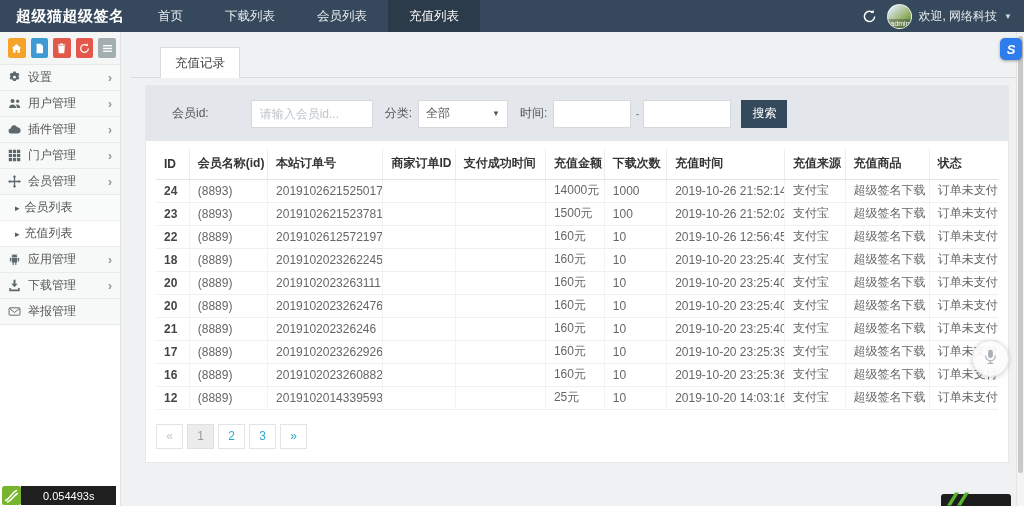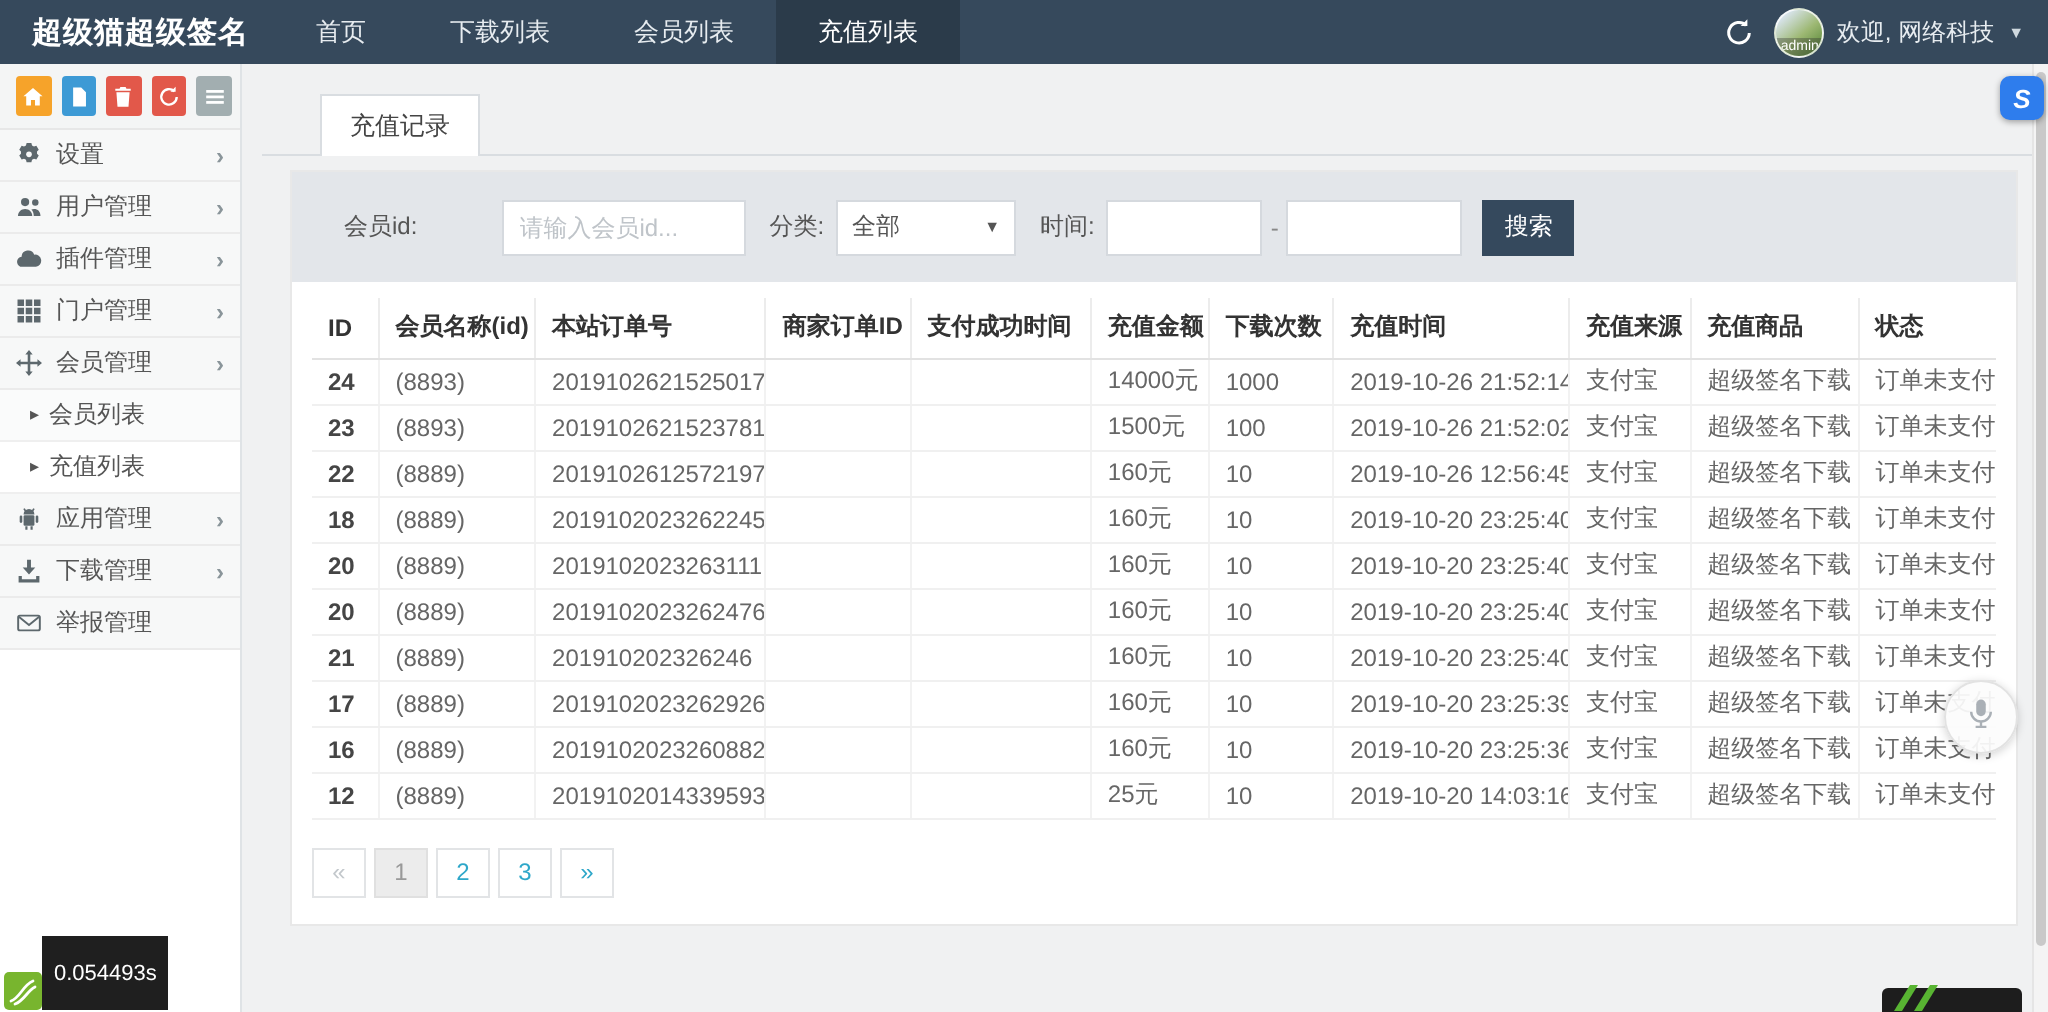--- a/index.html
+++ b/index.html
@@ -69,21 +69,21 @@
   .scrollbar { position:absolute; right:0; top:32px; width:8px; bottom:0; background:#f4f4f4; border-left:1px solid #e5e5e5; z-index:5; }
   .thumb { position:absolute; left:1px; right:1px; top:4px; height:437px; background:#c9c9c9; border-radius:3px; }
 
   
   .mic { position:absolute; left:972px; top:340px; width:37px; height:37px; border-radius:50%; background:rgba(252,252,252,.93); border:1px solid #e2e2e2; box-shadow:0 1px 5px rgba(0,0,0,.18); display:flex; align-items:center; justify-content:center; z-index:6; cursor:pointer; }
   .mic svg { width:19px; height:19px; }
   .ime { position:absolute; left:1000px; top:38px; width:22px; height:22px; border-radius:5px; background:#2e7ded; color:#fff; display:flex; align-items:center; justify-content:center; font-weight:bold; font-size:13px; font-style:italic; box-shadow:0 1px 3px rgba(0,0,0,.35); z-index:7; cursor:pointer; }
   .trace { position:absolute; left:2px; bottom:1px; display:flex; align-items:flex-end; z-index:7; }
   .trace-icon { width:19px; height:19px; cursor:pointer; }
   .trace-icon svg { width:100%; height:100%; display:block; }
-  .trace-label { height:37px; background:#1f1f1f; color:#fff; font-size:11px; display:flex; align-items:center; padding:0 6px; }
+  .trace-label { height:19px; background:#1f1f1f; color:#fff; font-size:11px; display:flex; align-items:center; padding:0 22px; }
   .brwidget { position:absolute; left:941px; top:494px; width:70px; height:12px; background:#1d1d1d; border-radius:3px 3px 0 0; z-index:7; }
   .brwidget svg { position:absolute; left:3px; top:-3px; width:30px; height:15px; }
 </style>
 </head>
 <body>
 
 <header class="navbar">
   <div class="brand">超级猫超级签名</div>
   <nav class="nav-menu">
       <div class="nav-item">首页</div>

